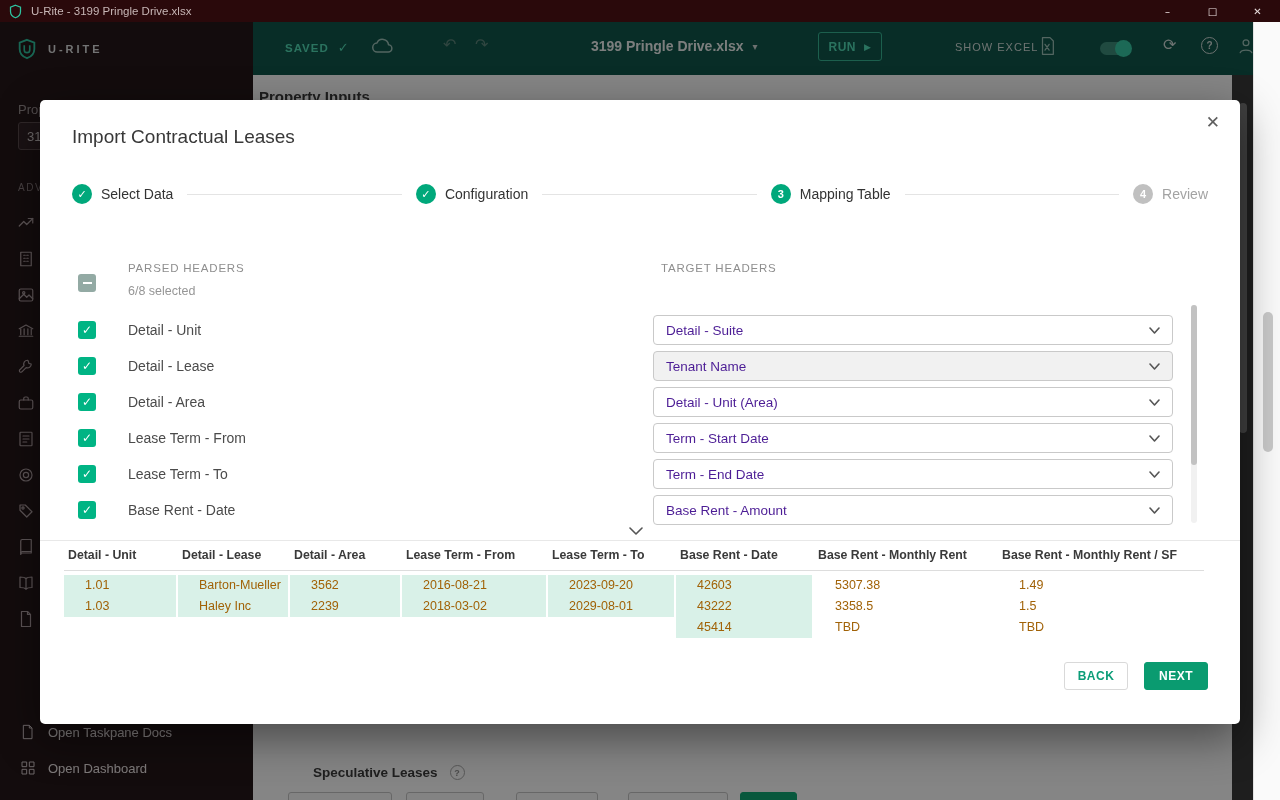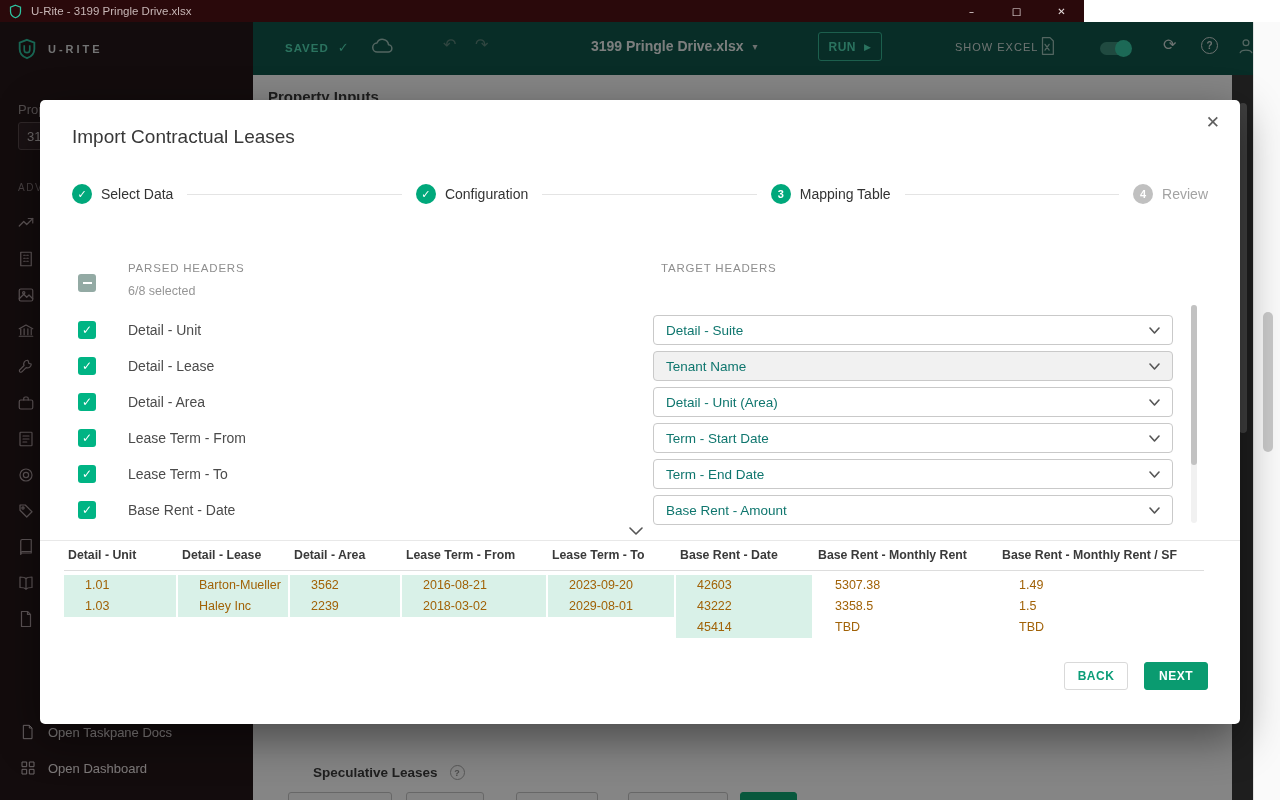--- a/index.html
+++ b/index.html
@@ -2,21 +2,21 @@
 <html><head>
 <meta charset="utf-8">
 <style>
   * { margin:0; padding:0; box-sizing:border-box; }
   html,body { background:#555; }
   body { font-family:"Liberation Sans","DejaVu Sans",sans-serif; }
   #stage { position:relative; width:1280px; height:800px; background:#fff; overflow:hidden; }
   .uni { font-family:"DejaVu Sans",sans-serif; }
 
   
-  .titlebar { position:absolute; left:0; top:0; width:1084px; height:22px; background:#2a090b; display:flex; align-items:center; z-index:8; }
+  .titlebar { position:absolute; left:0; top:0; width:1280px; height:22px; background:#2a090b; display:flex; align-items:center; z-index:8; }
   .tb-logo { margin-left:8px; display:flex; }
   .tb-title { margin-left:8px; font-size:11.5px; color:#c7b6b6; }
   .tb-controls { margin-left:auto; display:flex; height:100%; }
   .tb-btn { width:45px; display:flex; align-items:center; justify-content:center; color:#e8dede; font-size:10px; }
 
   
   .sidebar { position:absolute; left:0; top:22px; width:253px; height:778px; background:#261719; }
   .sb-logo { position:absolute; left:16px; top:16px; display:flex; align-items:center; gap:10px; }
   .sb-brand { font-size:11px; letter-spacing:3px; color:#dcdfde; font-weight:700; }
   .sb-section { position:absolute; left:18px; top:80px; font-size:13px; color:#9b9193; white-space:nowrap; }
@@ -42,21 +42,21 @@
   .hd-xlicon { position:absolute; left:786px; top:14px; }
   .hd-toggle { position:absolute; left:847px; top:20px; width:30px; height:13px; border-radius:7px; background:#3e8f7c; }
   .hd-toggle .knob { position:absolute; left:15px; top:-2px; width:17px; height:17px; border-radius:50%; background:#37caa5; }
   .hd-refresh { position:absolute; left:910px; top:13px; font-size:16px; color:#cfdbd8; }
   .hd-help { position:absolute; left:948px; top:15px; width:17px; height:17px; border:1.3px solid #cfdbd8; border-radius:50%; color:#cfdbd8; font-size:10px; display:flex; align-items:center; justify-content:center; font-weight:700; }
   .hd-person { position:absolute; left:983px; top:14px; }
   .app-header svg { stroke:#9fc3ba; fill:none; stroke-width:1.5; stroke-linecap:round; stroke-linejoin:round; }
 
   
   .main { position:absolute; left:253px; top:75px; width:979px; height:725px; background:#ffffff; }
-  .pi-heading { position:absolute; left:15px; top:13px; font-size:15px; font-weight:700; color:#3b3b3b; }
+  .pi-heading { position:absolute; left:6px; top:13px; font-size:15px; font-weight:700; color:#3b3b3b; }
   .spec-head { position:absolute; left:32px; top:690px; display:flex; align-items:center; gap:12px; }
   .spec-title { font-size:13.5px; font-weight:700; color:#3c3c3c;margin-left:28px; }
   .spec-q { width:15px; height:15px; border:1.3px solid #a9a9a9; border-radius:50%; color:#8f8f8f; font-size:9px; display:flex; align-items:center; justify-content:center; font-weight:700; }
   .spec-btn { position:absolute; top:717px; height:24px; border:1px solid #c6c6c6; border-radius:3px; background:#fbfbfb; }
   .spec-btn.green { background:#10a976; border-color:#10a976; }
 
   
   .pane-strip { position:absolute; left:1232px; top:75px; width:21px; height:725px; background:#3a3a3a; }
   .pane-thumb { position:absolute; left:7px; top:28px; width:8px; height:330px; background:#7b7b7b; border-radius:4px; }
   .right-strip { position:absolute; left:1253px; top:22px; width:27px; height:778px; background:#fafafa; border-left:1px solid #e2e2e2; z-index:6; }
@@ -87,21 +87,21 @@
   .list-head .cb { position:absolute; left:38px; top:17px; }
   .ph { position:absolute; left:88px; top:5px; }
   .ph-title, .th { font-size:11.5px; letter-spacing:0.8px; color:#8e8e8e; font-weight:500; }
   .ph-count { margin-top:10px; font-size:12.5px; color:#969696; }
   .th { position:absolute; left:621px; top:5px; }
 
   .map-rows { position:absolute; left:0; right:0; top:212px; }
   .map-row { position:relative; height:36px; }
   .map-row .cb { position:absolute; left:38px; top:9px; }
   .plabel { position:absolute; left:88px; line-height:36px; font-size:14px; color:#4b4b4b; white-space:nowrap; }
-  .select { position:absolute; left:613px; top:3px; width:520px; height:30px; border:1px solid #c9c9c9; border-radius:4px; background:#fff; display:flex; align-items:center; padding:0 12px; font-size:13.5px; color:#0f766e; }
+  .select { position:absolute; left:613px; top:3px; width:520px; height:30px; border:1px solid #c9c9c9; border-radius:4px; background:#fff; display:flex; align-items:center; padding:0 12px; font-size:13.5px; color:#4c1d95; }
   .select.filled { background:#f1f1f1; }
   .select .sel-chev { margin-left:auto; display:flex; }
   .select svg, .more-chev svg { stroke:#555; fill:none; stroke-width:1.6; stroke-linecap:round; stroke-linejoin:round; }
 
   .more-chev { position:absolute; left:589px; top:421px; }
   .list-scroll-track { position:absolute; left:1151px; top:205px; width:6px; height:218px; background:#f1f1f1; border-radius:3px; }
   .list-scroll-thumb { position:absolute; left:1151px; top:205px; width:6px; height:160px; background:#c2c2c2; border-radius:3px; }
 
   .divider { position:absolute; left:0; right:0; top:440px; border-top:1px solid #e8e8e8; }
 

